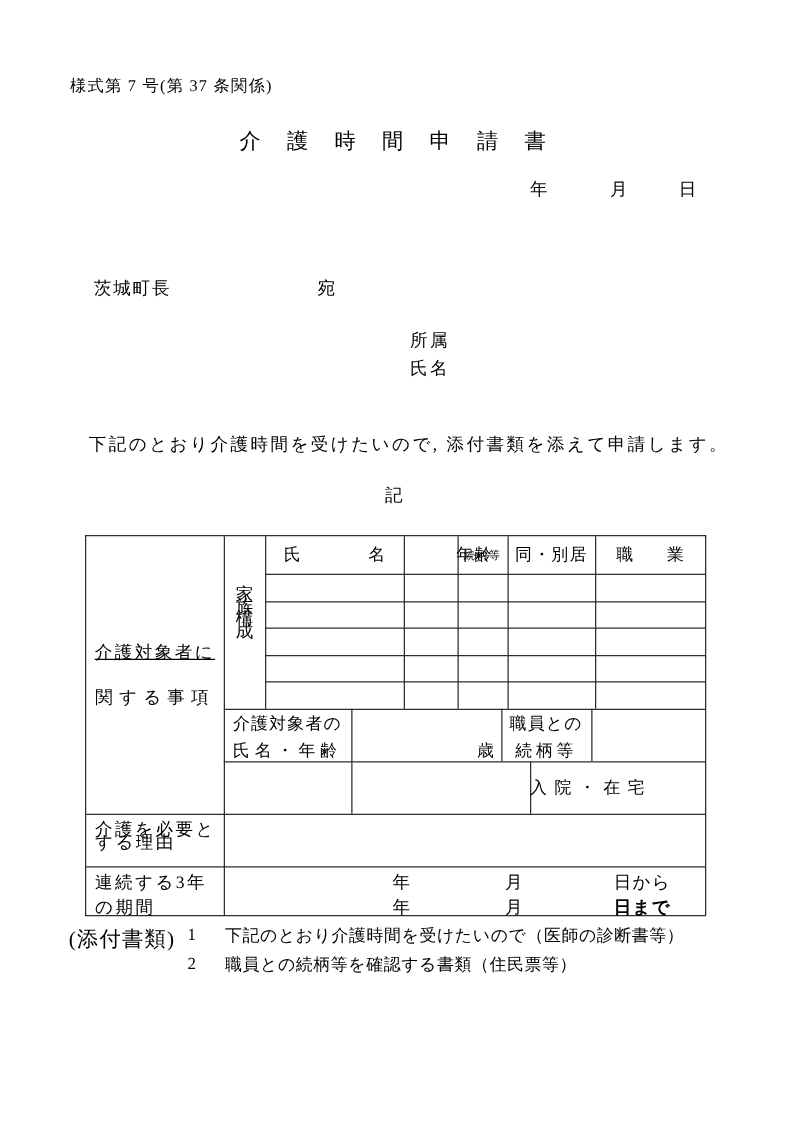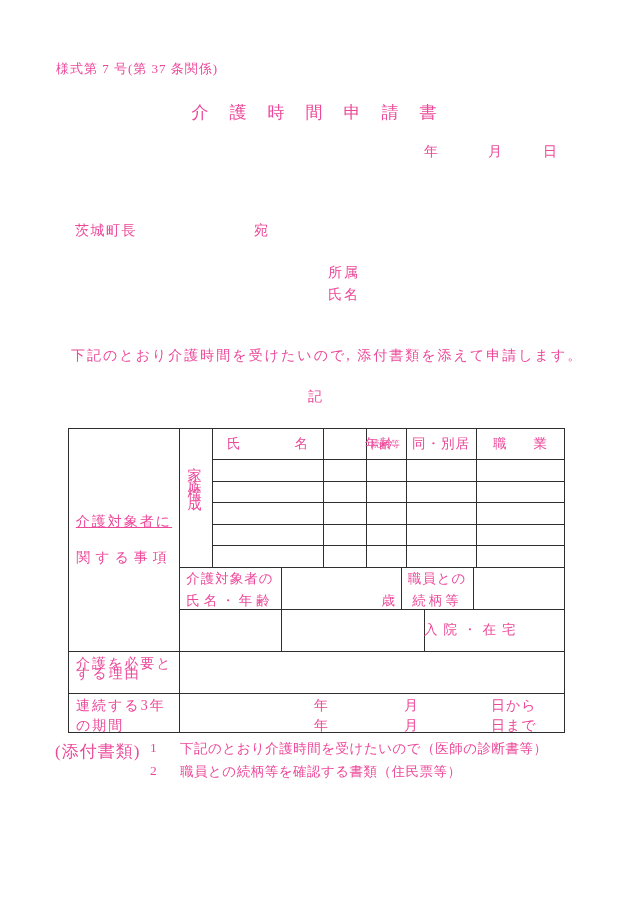--- a/index.html
+++ b/index.html
@@ -1,19 +1,19 @@
 <!DOCTYPE html>
 <html><head>
 <meta charset="utf-8">
 <style>
   html,body{margin:0;padding:0;background:#ffffff;}
   .page{
     position:relative;width:630px;height:903px;background:#ffffff;
     font-family:"Liberation Serif","DejaVu Serif",serif;
-    color:#ec4899;font-size:13.5px;overflow:hidden;
+    color:#000000;font-size:13.5px;overflow:hidden;
   }
   .abs{position:absolute;white-space:nowrap;}
   
   .form-no{left:56px;top:60px;font-size:13px;letter-spacing:1px;}
   .title{left:0;top:101px;width:630px;text-align:center;font-size:17px;letter-spacing:2px;}
   .d-year{left:424px;top:143px;font-size:14px;}
   .d-month{left:488px;top:143px;font-size:14px;}
   .d-day{left:543px;top:143px;font-size:14px;}
   .addressee-name{left:75px;top:222px;font-size:14px;letter-spacing:1.5px;}
   .addressee-suffix{left:254px;top:222px;font-size:14px;}
@@ -42,21 +42,21 @@
   .rel1{left:332px;top:141px;width:72px;text-align:center;letter-spacing:1px;}
   .rel2{left:332px;top:163px;width:72px;text-align:center;letter-spacing:3px;}
   .injury{left:116px;top:180px;width:96px;height:42px;line-height:42px;letter-spacing:7px;}
   .loc{left:355px;top:180px;width:140px;height:42px;line-height:42px;letter-spacing:6px;}
   .reason1{left:7px;top:226px;letter-spacing:2px;font-size:14px;}
   .reason2{left:7px;top:236px;letter-spacing:2px;font-size:14px;}
   .plabel1{left:7px;top:268px;letter-spacing:2px;font-size:14px;}
   .plabel2{left:7px;top:288px;letter-spacing:2px;font-size:14px;}
   .pv{font-size:14px;}
   .pv-y1{left:245px;top:268px;} .pv-m1{left:335px;top:268px;} .pv-d1{left:422px;top:268px;letter-spacing:1px;}
-  .pv-y2{left:245px;top:288px;} .pv-m2{left:335px;top:288px;} .pv-d2{left:422px;top:288px;letter-spacing:1px;}
+  .pv-y2{left:245px;top:288px;} .pv-m2{left:335px;top:288px;} .pv-d2{left:422px;top:288px;letter-spacing:1px;font-weight:bold;}
   
   .notes-label{left:55px;top:740px;letter-spacing:1px;font-size:17px;}
   .note-no-1{left:150px;top:740px;font-size:13.5px;}
   .note-text-1{left:180px;top:740px;font-size:13.5px;letter-spacing:0.5px;}
   .note-no-2{left:150px;top:763px;font-size:13.5px;}
   .note-text-2{left:180px;top:763px;font-size:13.5px;letter-spacing:0.5px;}
 </style>
 </head>
 <body>
 

